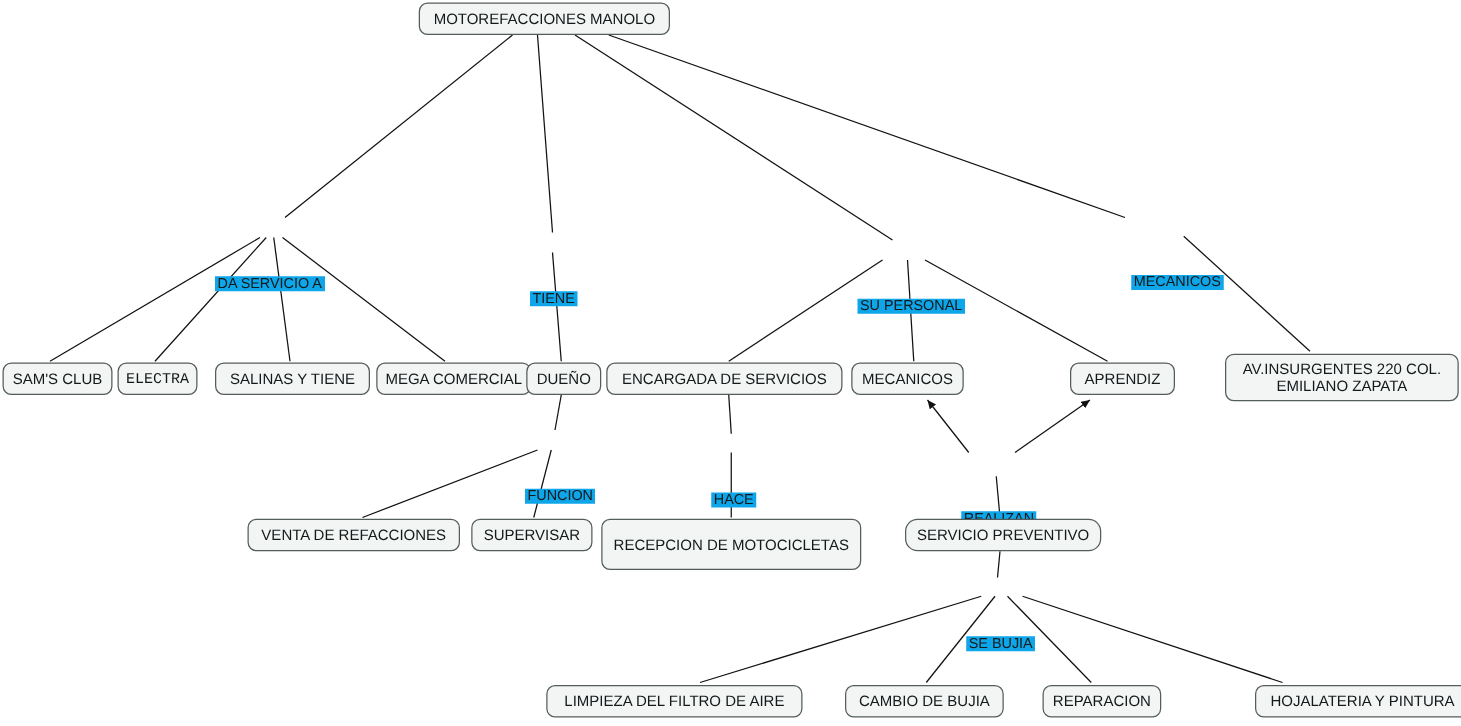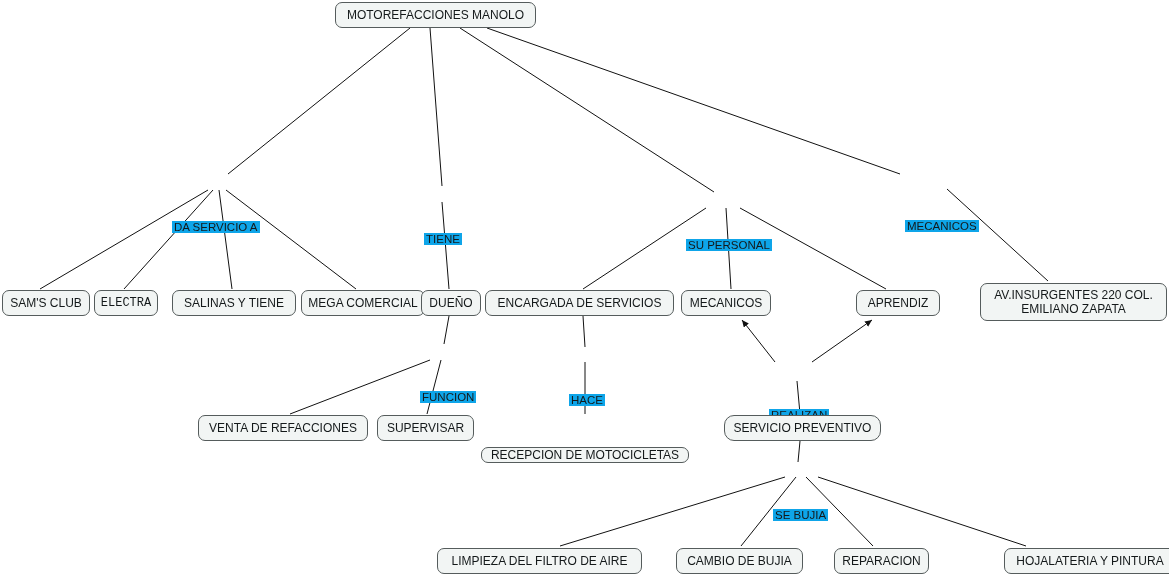--- a/index.html
+++ b/index.html
@@ -107,20 +107,20 @@
       <div class="node" style="left: 172px; top: 290px; width: 124px; height: 26px;">SALINAS Y TIENE</div>
       <div class="node" style="left: 301px; top: 290px; width: 124px; height: 26px;">MEGA COMERCIAL</div>
       <div class="node" style="left: 421px; top: 290px; width: 60px; height: 26px;">DUEÑO</div>
       <div class="node" style="left: 485px; top: 290px; width: 189px; height: 26px;">ENCARGADA DE SERVICIOS</div>
       <div class="node" style="left: 681px; top: 290px; width: 90px; height: 26px;">MECANICOS</div>
       <div class="node" style="left: 856px; top: 290px; width: 84px; height: 26px;">APRENDIZ</div>
       <div class="node" style="left: 980px; top: 283px; width: 187px; height: 38px;">AV.INSURGENTES 220 COL.
 EMILIANO ZAPATA</div>
       <div class="node" style="left: 198px; top: 415px; width: 170px; height: 26px;">VENTA DE REFACCIONES</div>
       <div class="node" style="left: 377px; top: 415px; width: 97px; height: 26px;">SUPERVISAR</div>
-      <div class="node" style="left: 481px; top: 415px; width: 208px; height: 16px; margin-top: 32px;">RECEPCION DE MOTOCICLETAS</div>
+      <div class="node" style="left: 481px; top: 415px; width: 208px; height: 41px;">RECEPCION DE MOTOCICLETAS</div>
       <div class="node" style="left: 724px; top: 415px; width: 157px; height: 26px; border-radius: 10px;">SERVICIO PREVENTIVO</div>
       <div class="node" style="left: 437px; top: 548px; width: 205px; height: 26px;">LIMPIEZA DEL FILTRO DE AIRE</div>
       <div class="node" style="left: 676px; top: 548px; width: 127px; height: 26px;">CAMBIO DE BUJIA</div>
       <div class="node" style="left: 834px; top: 548px; width: 95px; height: 26px;">REPARACION</div>
       <div class="node" style="left: 1004px; top: 548px; width: 172px; height: 26px;">HOJALATERIA Y PINTURA</div>
     </div>
 </div>
 
 </body></html>

